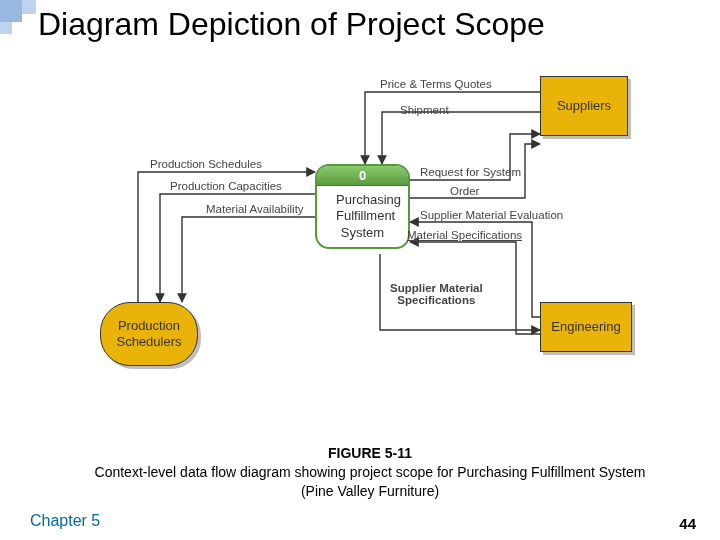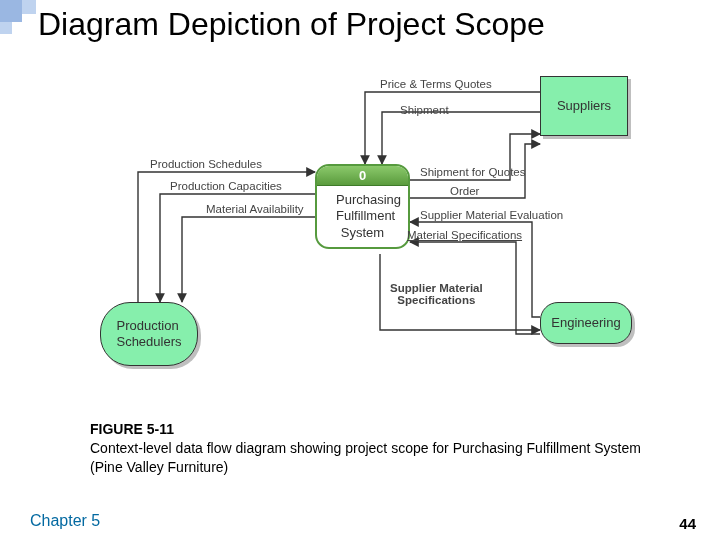--- a/index.html
+++ b/index.html
@@ -9,35 +9,35 @@
   .deco { position: absolute; top: 0; left: 0; width: 40px; height: 40px; }
   .sq { position: absolute; background: #bfd3ef; }
   .sq.a { left: 0; top: 0; width: 22px; height: 22px; background: #9ab7e2; }
   .sq.b { left: 22px; top: 0; width: 14px; height: 14px; }
   .sq.c { left: 0; top: 22px; width: 12px; height: 12px; }
 
   h1 { position: absolute; top: 6px; left: 38px; font-size: 32px; font-weight: 400; letter-spacing: 0; color: #000; }
 
   
   .diagram { position: absolute; top: 72px; left: 80px; width: 560px; height: 330px; }
-  .entity { position: absolute; border: 1.5px solid #333; background: #86efac; display: flex; align-items: center; justify-content: center; text-align: left; font-size: 13px; color: #333; padding: 4px 6px; line-height: 1.2; }
+  .entity { position: absolute; border: 1.5px solid #333; background: #eab308; display: flex; align-items: center; justify-content: center; text-align: center; font-size: 13px; color: #333; padding: 4px 6px; line-height: 1.2; }
   .entity.shadow { box-shadow: 3px 3px 0 rgba(0,0,0,0.25); }
 
   
   .process { position: absolute; border: 2px solid #569a3e; border-radius: 14px; background: #fff; text-align: center; font-size: 13px; color: #333; }
   .process .num { display:block; background: linear-gradient(#8bc96b,#5a9b3d); color:#fff; border-top-left-radius:12px; border-top-right-radius:12px; border-bottom:1px solid #3e7a29; font-weight:700; padding:2px 0; }
   .process .lbl { display:block; padding:6px 19px; line-height:1.25; }
 
   .flow-label { position: absolute; font-size: 11.5px; color: #444; background: transparent; white-space: nowrap; }
 
   
   svg.arrows { position:absolute; top:0; left:0; width:100%; height:100%; overflow:visible; }
 
   
-  .caption { position: absolute; left: 90px; top: 420px; width: 560px; font-size: 14px; line-height: 1.35; }
+  .caption { position: absolute; left: 90px; top: 444px; width: 560px; font-size: 14px; line-height: 1.35; text-align: center; }
   .caption .figno { font-weight: 700; }
 
   .footer-left { position:absolute; bottom: 10px; left: 30px; font-size: 16px; color:#0369a1; }
   .footer-right { position:absolute; bottom: 8px; right: 24px; font-size: 15px; font-weight:700; color:#000; }
 </style>
 </head>
 <body>
 
 <div class="deco">
   <div class="sq a"></div>
@@ -79,34 +79,34 @@
 
   <div class="entity shadow" style="left:460px; top:4px; width:88px; height:60px;">
     <span>Suppliers</span>
   </div>
 
   <div class="entity shadow" style="left:20px; top:230px; width:98px; height:64px;border-radius:30px;">
     <span style="white-space:pre-line;">Production
 Schedulers</span>
   </div>
 
-  <div class="entity shadow" style="left:460px; top:230px; width:92px; height:42px;border-radius:18px;">
+  <div class="entity shadow" style="left:460px; top:230px; width:92px; height:50px;">
     <span>Engineering</span>
   </div>
 
   <div class="process" style="left:235px; top:92px; width:95px;">
     <span class="num">0</span>
     <span class="lbl" style="white-space:pre-line;">Purchasing
 Fulfillment
 System</span>
   </div>
 
   <div class="flow-label" style="left:300px; top:6px;">Price &amp; Terms Quotes</div>
   <div class="flow-label" style="left:320px; top:32px;">Shipment</div>
-  <div class="flow-label" style="left:340px; top:94px;">Shipment for Quotes</div>
+  <div class="flow-label" style="left:340px; top:94px;">Request for System</div>
   <div class="flow-label" style="left:370px; top:113px;">Order</div>
 
   <div class="flow-label" style="left:70px; top:86px;">Production Schedules</div>
   <div class="flow-label" style="left:90px; top:108px;">Production Capacities</div>
   <div class="flow-label" style="left:110px; top:131px;margin-left:16px;">Material Availability</div>
 
   <div class="flow-label" style="left:340px; top:137px;">Supplier Material Evaluation</div>
   <div class="flow-label" style="left:327px; top:157px;text-decoration:underline;">Material Specifications</div>
   <div class="flow-label" style="left:310px; top:210px; white-space:pre-line; text-align:center;font-weight:bold;">Supplier Material
 Specifications</div>

